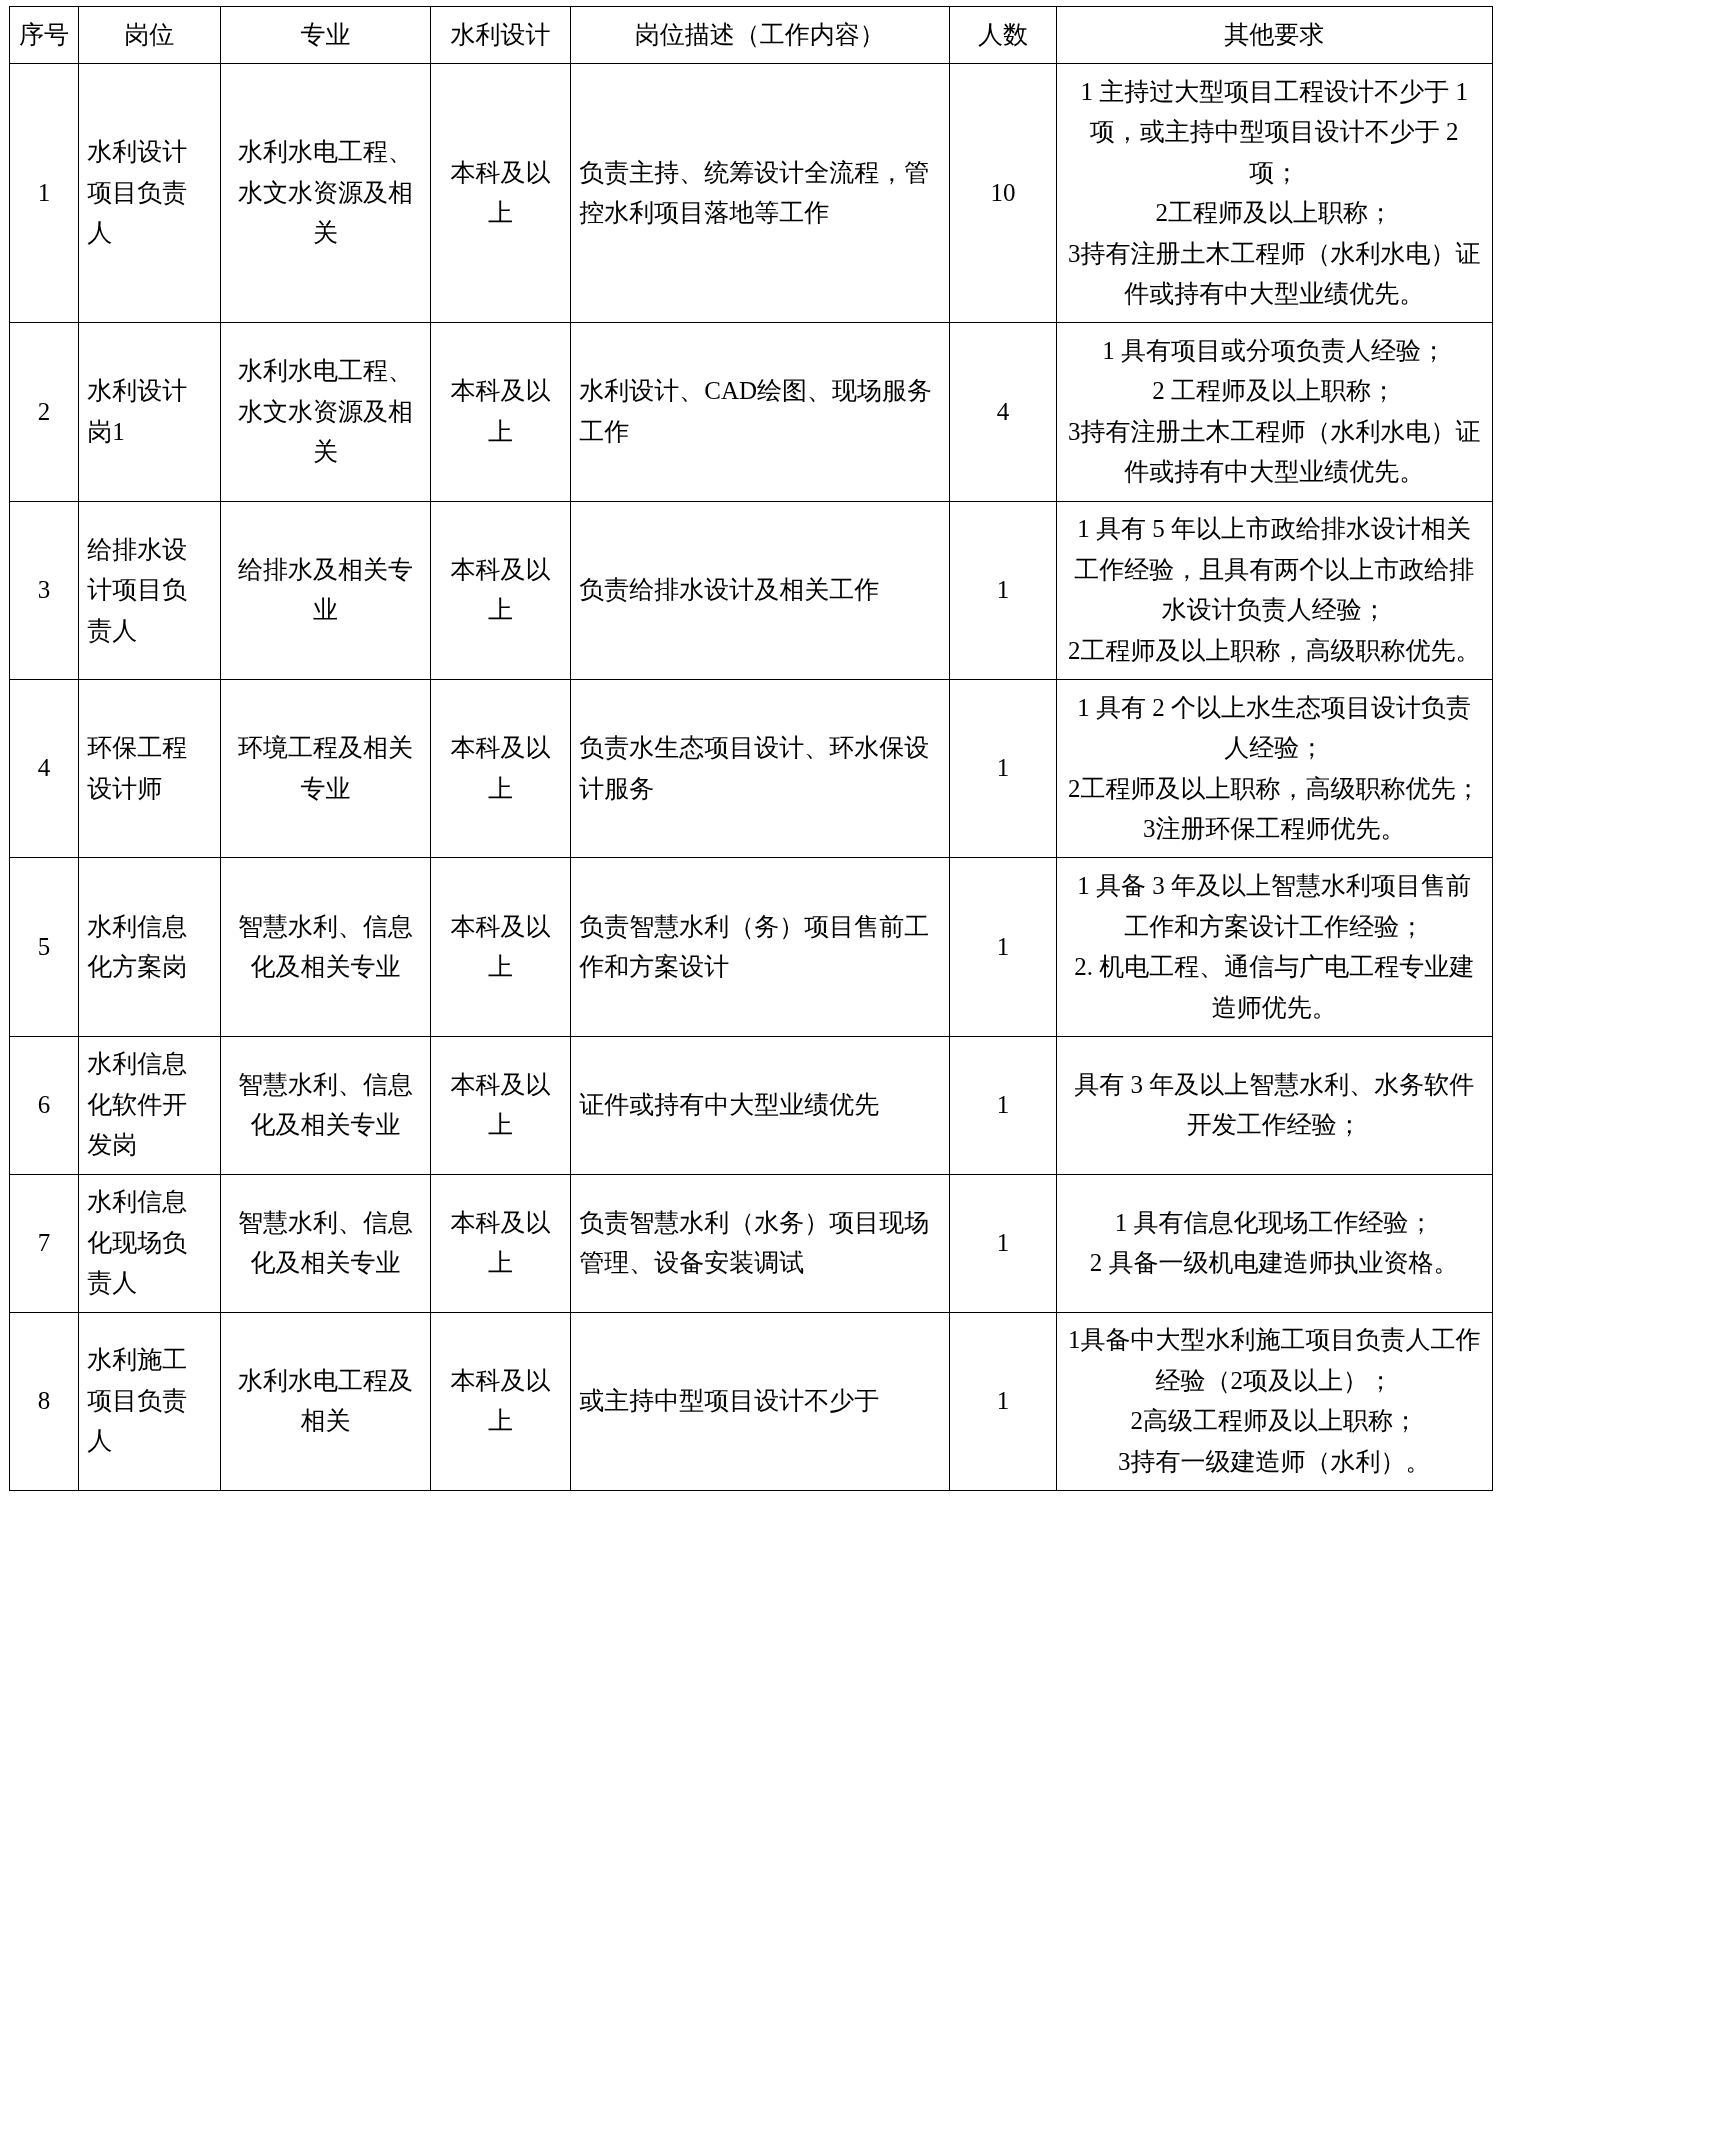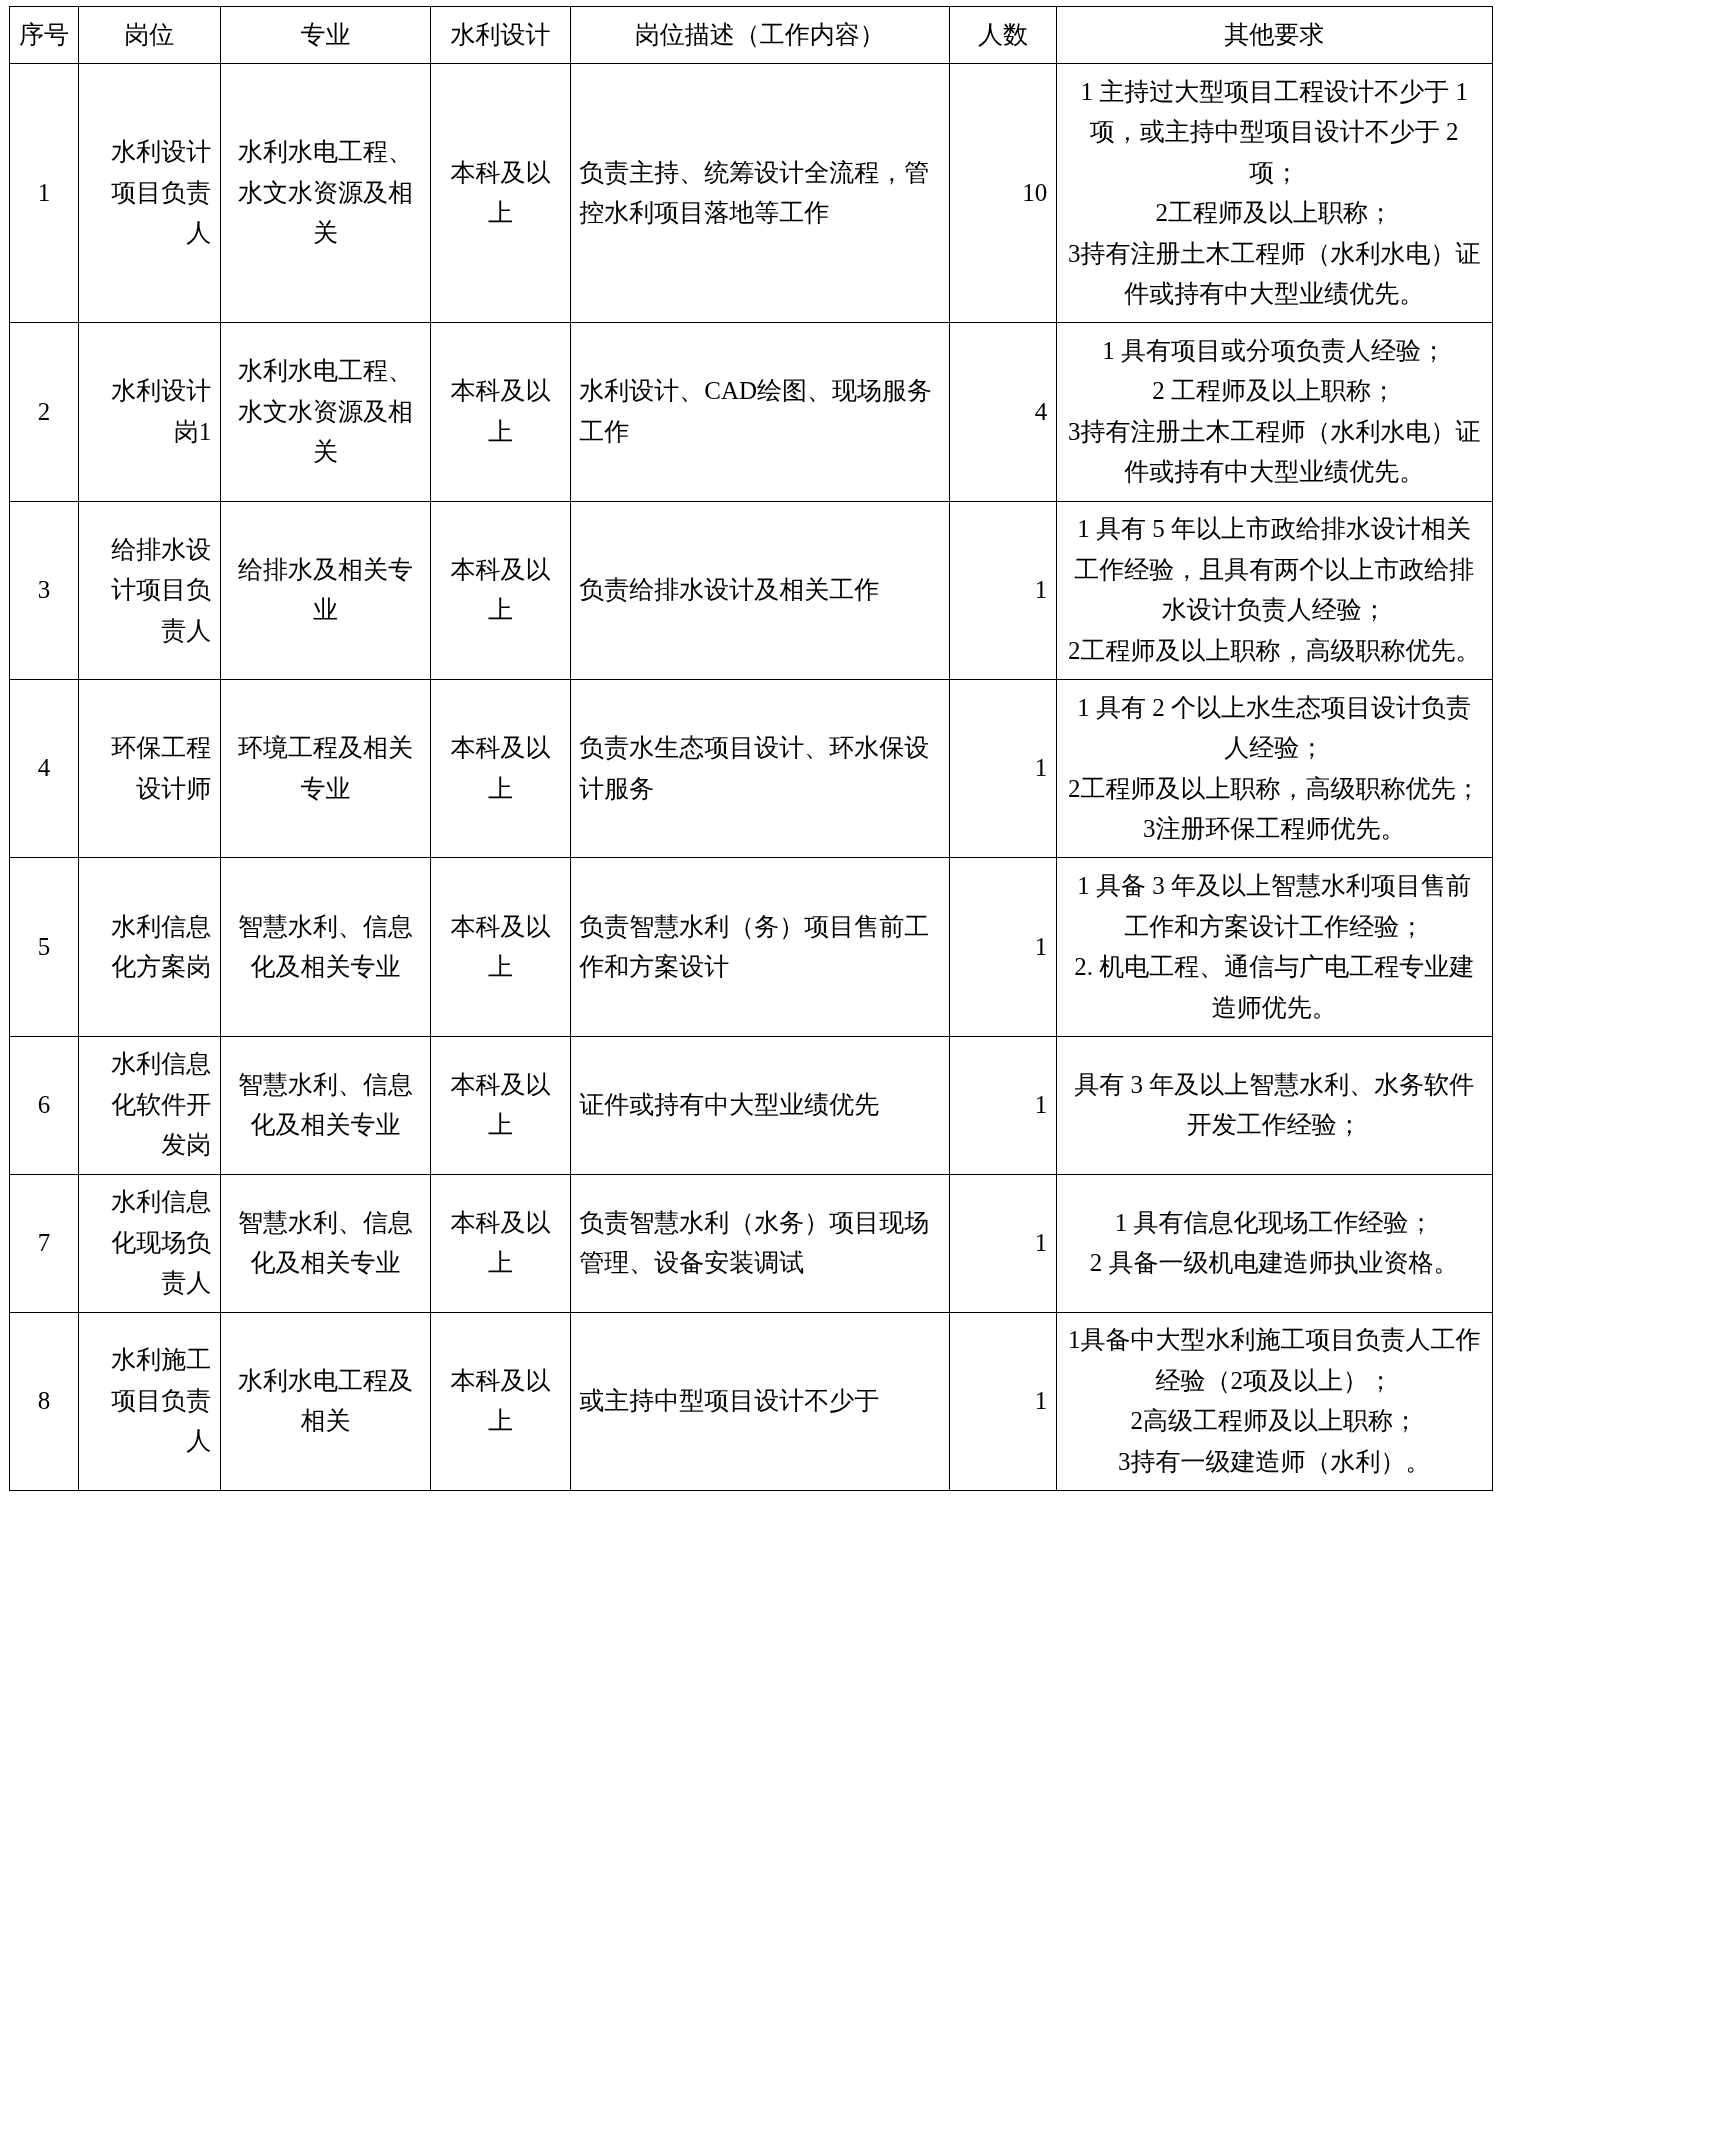--- a/index.html
+++ b/index.html
@@ -38,22 +38,22 @@
   col.c-desc  { width: 25.6%; }
   col.c-num   { width: 7.2%; }
   col.c-other { width: 29.4%; }
 
   thead td {
     text-align: center;
     font-size: 26.5px;
     padding: 11px 6px;
   }
   td.no-cell { text-align: center; font-size: 26px; }
-  td.num-cell { text-align: right; font-size: 26px; }
-  td.post-cell { text-align: right; }
+  td.num-cell { text-align: center; font-size: 26px; }
+  td.post-cell { text-align: left; }
   td.major-cell { text-align: center; }
   td.edu-cell { text-align: center; }
   td.desc-cell { text-align: left; }
   td.other-cell { text-align: center; }
   .total-label {
     text-align: center;
     font-size: 26px;
     letter-spacing: 7.7px;
   }
   .multi {

